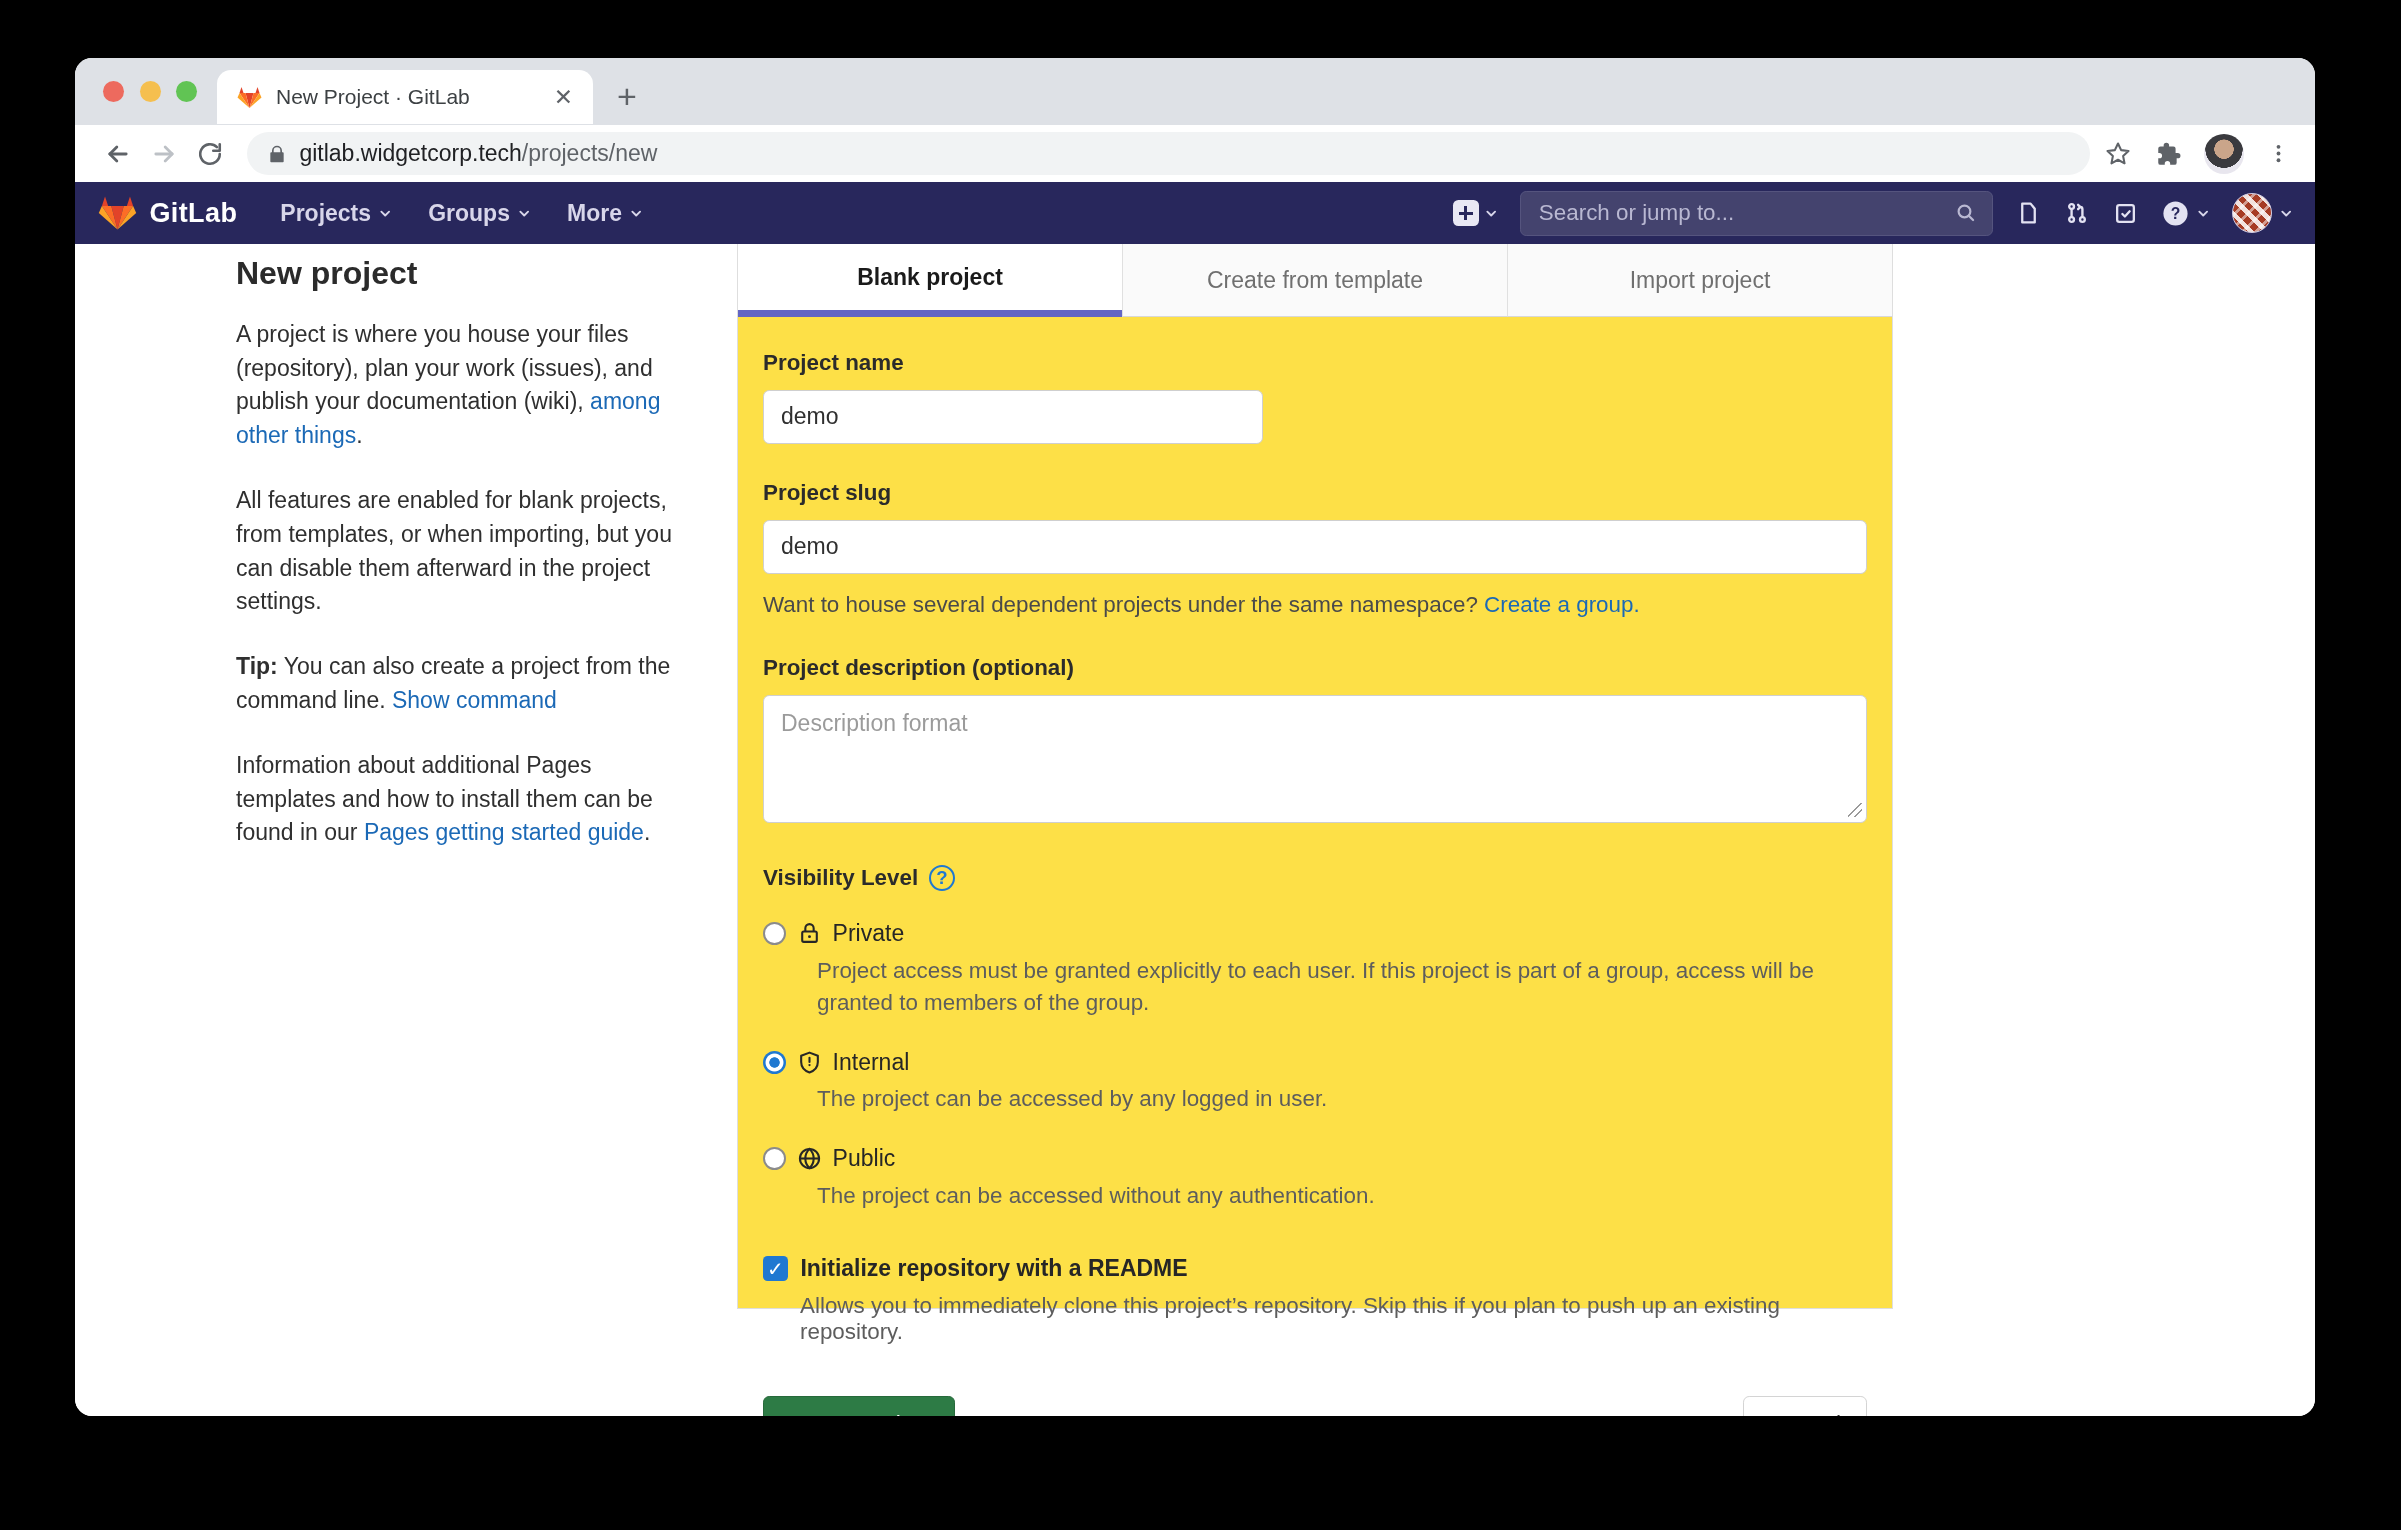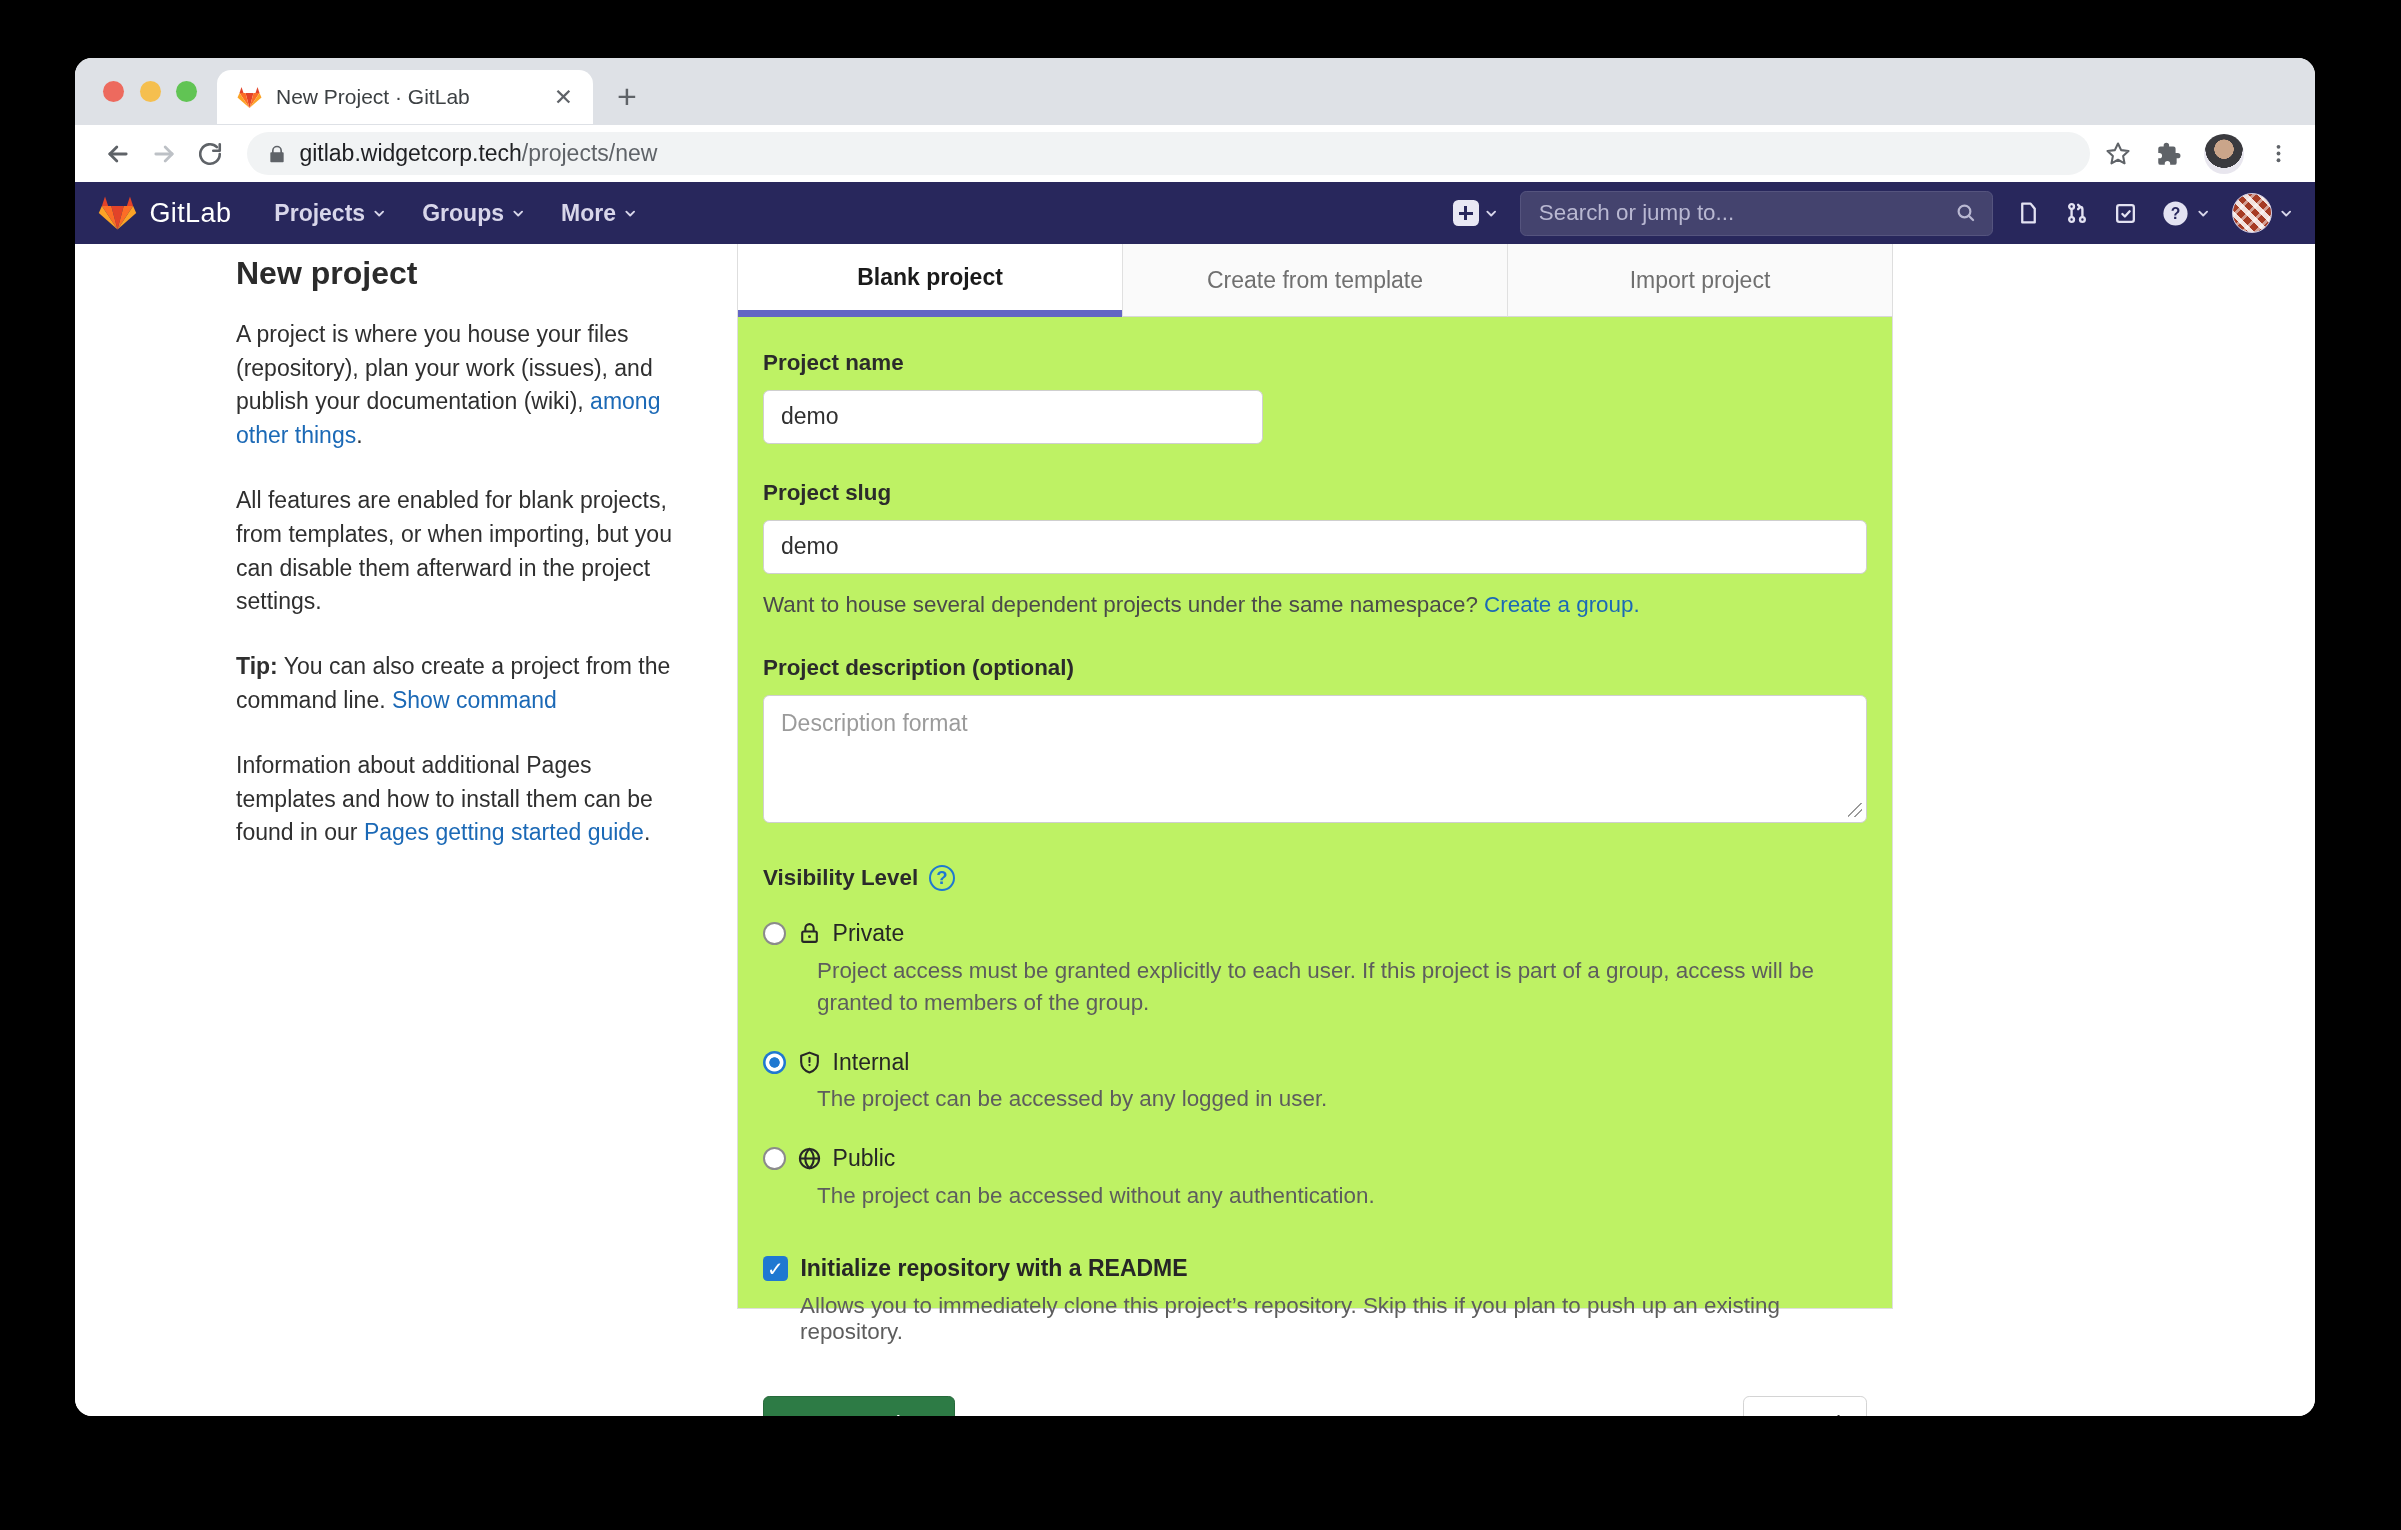--- a/index.html
+++ b/index.html
@@ -33,21 +33,21 @@
   }
   .url-path { color:#5f6368; }
   .chromeicons { display:flex; align-items:center; gap:23px; padding-right:4.6px; }
   .bavatar {
     width:40px; height:40px; border-radius:50%;
     background:radial-gradient(circle at 50% 38%, #caa58a 0 30%, #3a3a3e 31% 58%, #e8e6ee 59%);
   }
   
   .glnav { height:62px; background:#28275c; display:flex; align-items:center; padding:0 23px; }
   .brand { display:flex; align-items:center; gap:12.4px; }
-  .brand-name { color:#fff; font-size:27px; font-weight:normal; letter-spacing:0.4px; }
+  .brand-name { color:#fff; font-size:27px; font-weight:bold; letter-spacing:0.4px; }
   .glnav-items { display:flex; align-items:center; gap:37px; margin-left:43px; }
   .glnav-item { display:flex; align-items:center; gap:7.7px; color:#d8d6ea; font-size:23px; font-weight:bold; }
   .glnav-right { margin-left:auto; display:flex; align-items:center; gap:23px; }
   .plusbox { display:flex; align-items:center; gap:6.2px; }
   .plus-sq { width:26px; height:26px; background:#e9e8f4; border-radius:5.4px; position:relative; }
   .plus-sq::before, .plus-sq::after { content:""; position:absolute; background:#28275c; }
   .plus-sq::before { left:6.2px; right:6.2px; top:11.6px; height:3.1px; }
   .plus-sq::after  { top:6.2px; bottom:6.2px; left:11.6px; width:3.1px; }
   .glsearch {
     width:473px; height:45px; background:#44436e; border:0.8px solid #55547e; border-radius:6.2px;
@@ -67,21 +67,21 @@
   }
   .chev { width:12.4px; height:12.4px; }
   
   .page { position:relative; height:1172px; background:#fff; overflow:hidden; }
   .sidecol { position:absolute; left:161px; top:10.8px; width:438px; color:#2f2f2f; }
   .sidecol h1 { font-size:32px; font-weight:bold; color:#2b2b2b; margin:0 0 26px; }
   .sidecol p { font-size:23px; line-height:1.47; margin:0 0 31px; }
   a.link { color:#1b69b6; text-decoration:none; }
   
   .panel {
-    position:absolute; left:662px; top:0; width:1156px; height:1065px; background:#bef264;
+    position:absolute; left:662px; top:0; width:1156px; height:1065px; background:#fde047;
     border-left:0.8px solid #dedede; border-right:0.8px solid #dedede; border-bottom:0.8px solid #dedede;
   }
   .tabs { display:flex; height:73px; }
   .tab {
     flex:1; display:flex; align-items:center; justify-content:center; font-size:23px;
     background:#fafafa; color:#6f6f6f; border-bottom:1.5px solid #d8d8d8; border-left:0.8px solid #e0e0e0;
   }
   .tab:first-child { border-left:none; }
   .tab.active { background:#fff; color:#1a1a1a; font-weight:bold; border-bottom:7px solid #6366c4; }
   .form { padding:32.5px 25px 0; }

